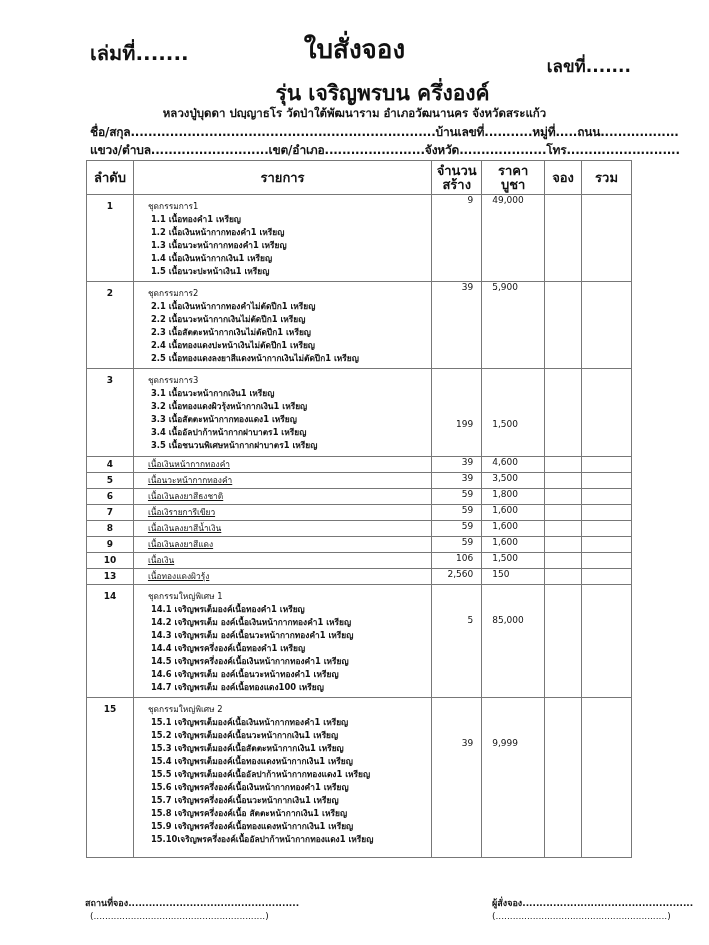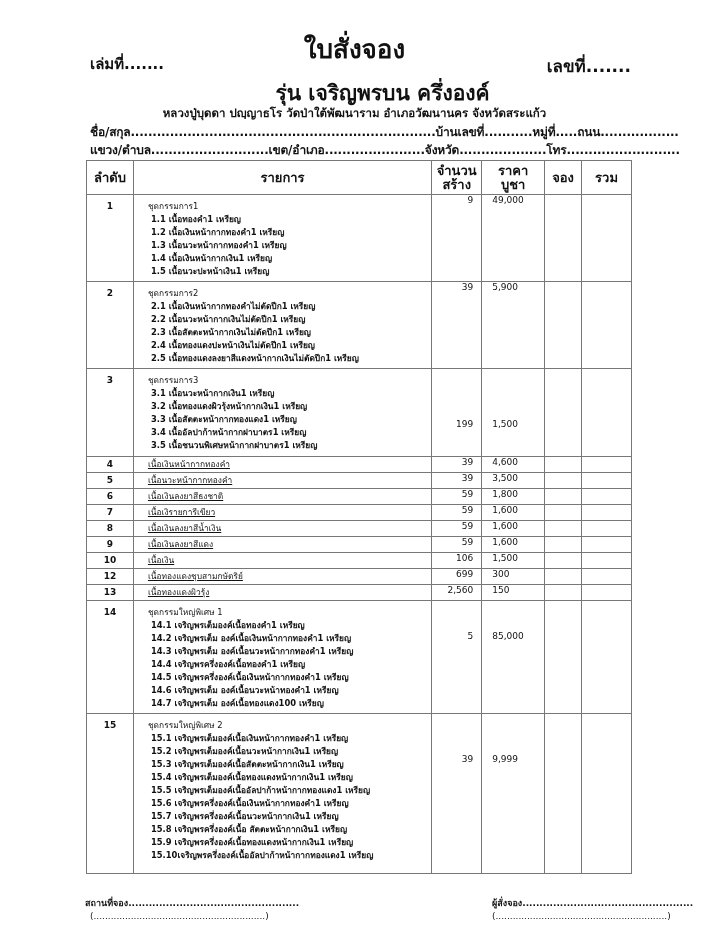--- a/index.html
+++ b/index.html
@@ -1,19 +1,19 @@
 <!DOCTYPE html>
 <html><head>
 <meta charset="utf-8">
 <style>
   * { box-sizing: border-box; margin: 0; padding: 0; }
   body { width: 709px; height: 945px; background: #ffffff; font-family: "DejaVu Sans", sans-serif; color: #111; position: relative; overflow: hidden; }
   .abs { position: absolute; white-space: nowrap; }
   .title { left: 0; width: 709px; top: 28px; text-align: center; font-size: 26px; font-weight: bold; }
-  .book-no { left: 90px; top: 52px; font-size: 15px; font-weight: bold; }
+  .book-no { left: 90px; top: 37px; font-size: 20px; font-weight: bold; }
   .doc-no { right: 78px; top: 52px; font-size: 17px; font-weight: bold; }
   .series { left: 0; width: 709px; top: 76px; text-align: center; font-size: 21px; font-weight: bold; margin-left: 28px; }
   .temple { left: 0; width: 709px; top: 104px; text-align: center; font-size: 11.5px; font-weight: bold; }
   .line1 { left: 90px; top: 122px; font-size: 12px; font-weight: bold; letter-spacing: -0.2px; }
   .line2 { left: 90px; top: 140px; font-size: 12px; font-weight: bold; letter-spacing: -0.2px; }
   table.order { position: absolute; left: 86px; top: 160px; width: 546px; border-collapse: collapse; }
   table.order td, table.order th { border: 1.5px solid #777; vertical-align: top; }
   table.order th { font-size: 13px; font-weight: bold; height: 34px; vertical-align: middle; text-align: center; line-height: 14px; }
   col.c1 { width: 47px; } col.c2 { width: 299px; } col.c3 { width: 50px; } col.c4 { width: 63px; } col.c5 { width: 37px; } col.c6 { width: 50px; }
   td.no { text-align: center; font-size: 9px; font-weight: bold; padding-top: 6px; }
@@ -210,28 +210,20 @@
   </tr>
   <tr class="single">
     <td class="no">10</td>
     <td class="desc">เนื้อเงิน</td>
     <td class="qty">106</td>
     <td class="price">1,500</td>
     <td></td>
     <td></td>
   </tr>
   <tr class="single">
-    <td class="no">12</td>
-    <td class="desc">เนื้อทองแดงชุบสามกษัตริย์</td>
-    <td class="qty">699</td>
-    <td class="price">300</td>
-    <td></td>
-    <td></td>
-  </tr>
-  <tr class="single">
     <td class="no">13</td>
     <td class="desc">เนื้อทองแดงผิวรุ้ง</td>
     <td class="qty">2,560</td>
     <td class="price">150</td>
     <td></td>
     <td></td>
   </tr>
 
   <tr class="g14">
     <td class="no">14</td>

